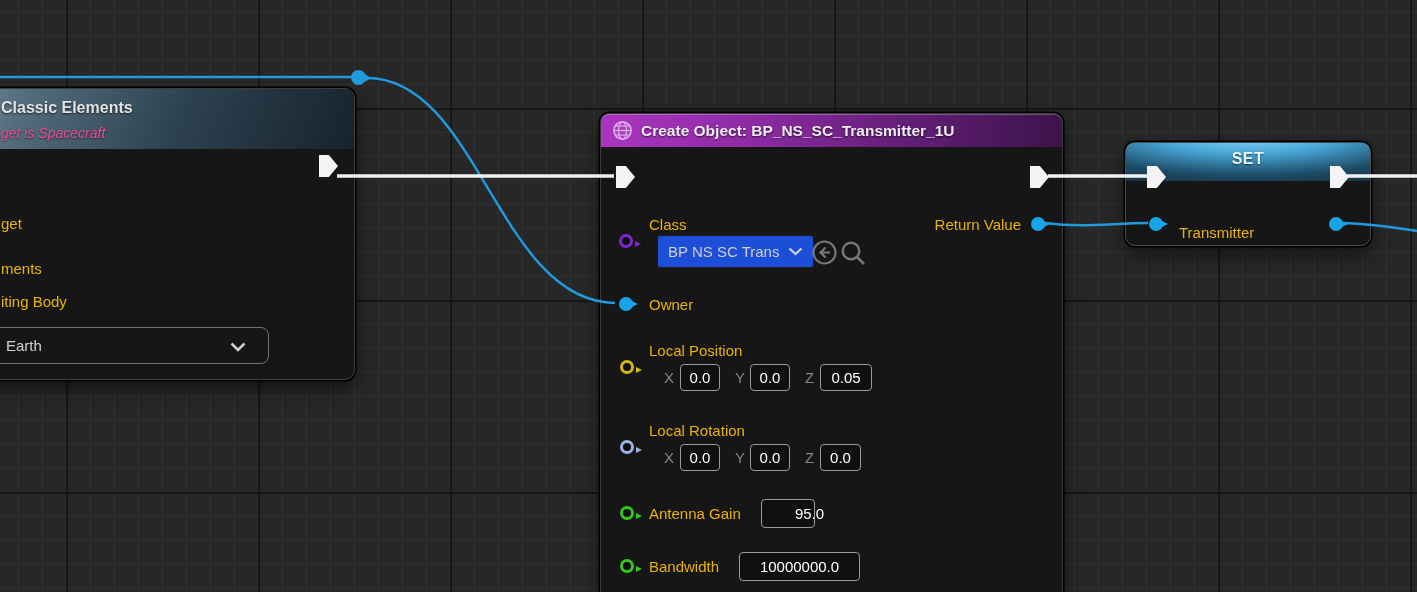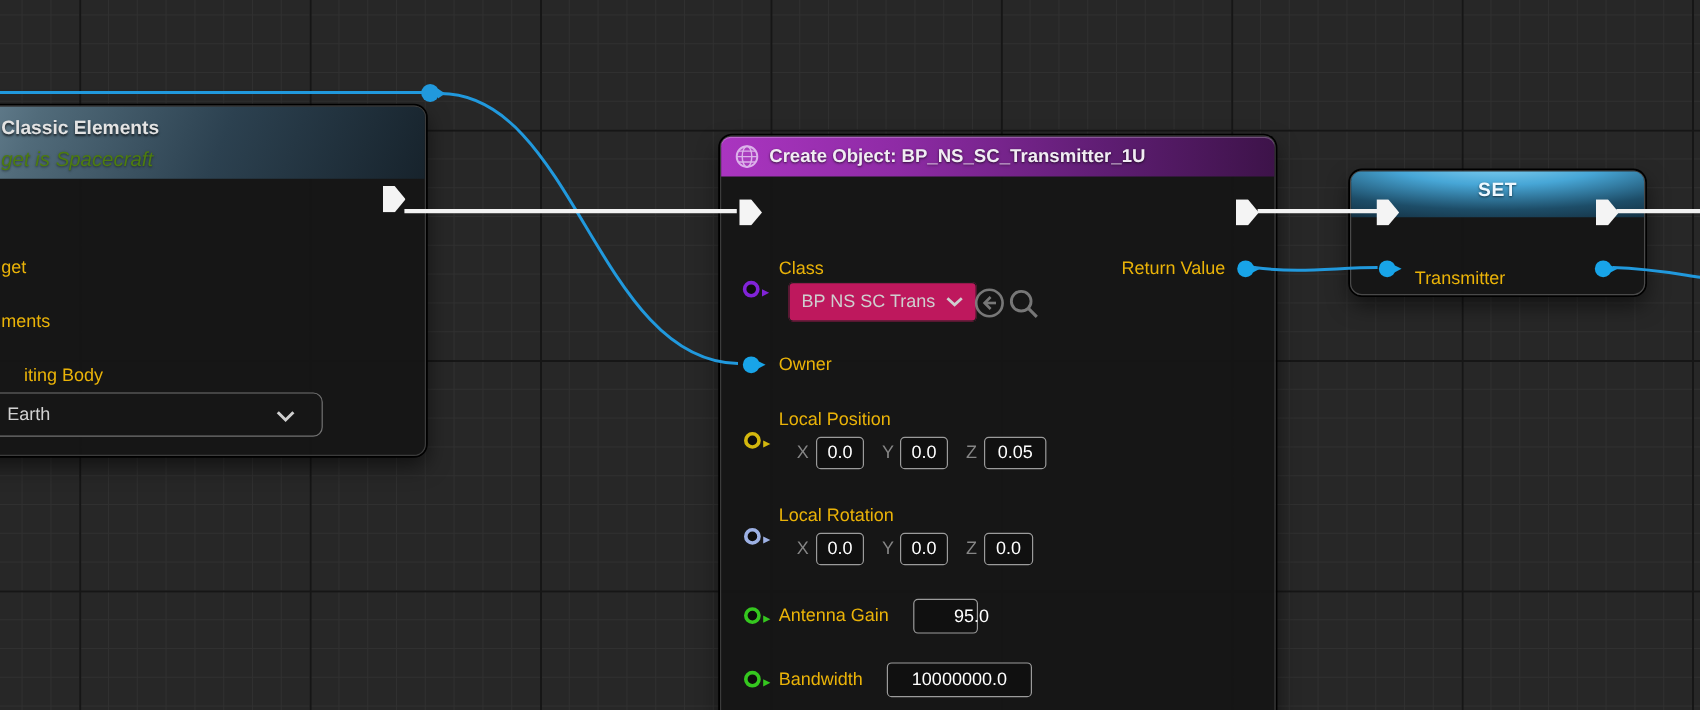--- a/index.html
+++ b/index.html
@@ -23,58 +23,58 @@
   }
   .node{
     position:absolute;background:#151515f2;border:1.5px solid #3c3c3c;
     border-radius:10px;box-shadow:0 0 0 1.5px #000, 0 8px 18px rgba(0,0,0,.55);
   }
   .node-header{position:absolute;left:0;top:0;right:0;border-radius:8px 8px 0 0;overflow:hidden;}
   .hdr-left{height:60px;background:linear-gradient(112deg,#829dae 0%,#516b7a 28%,#2c4150 62%,#17232c 100%);}
   .hdr-create{height:33px;background:linear-gradient(90deg,#aa35c0 0%,#8e2ba5 32%,#5e1d72 70%,#3d1349 100%);box-shadow:inset 0 1px 0 rgba(255,255,255,.25);}
   .hdr-set{height:38px;background:radial-gradient(120% 170% at 50% -25%,#8ed9f8 0%,#47a6d6 32%,#1d4d68 64%,#0f1d28 100%);}
   .ntitle{position:absolute;font-weight:bold;font-size:16px;color:#e3e3e3;white-space:nowrap;transform:translateY(-50%);text-shadow:0 1px 2px rgba(0,0,0,.7);}
-  .nsub{position:absolute;font-style:italic;font-size:17px;color:#4d7c0f;white-space:nowrap;transform:translateY(-50%);text-shadow:0 1px 2px rgba(0,0,0,.5);}
+  .nsub{position:absolute;font-style:italic;font-size:14px;color:#ec4899;white-space:nowrap;transform:translateY(-50%);text-shadow:0 1px 2px rgba(0,0,0,.5);}
   .lbl{position:absolute;font-size:15px;color:#eab308;white-space:nowrap;transform:translateY(-50%);}
   .axis{position:absolute;font-size:15px;color:#868686;transform:translateY(-50%);}
   .vbox{position:absolute;display:flex;align-items:center;justify-content:center;
     background:#101010;border:1.5px solid #9b9b9b;border-radius:4px;
     color:#ffffff;font-size:15px;white-space:nowrap;}
   .pin{position:absolute;width:14px;height:14px;border-radius:50%;}
   .pin::after{content:"";position:absolute;left:13px;top:3.5px;border-left:6px solid;border-top:3.5px solid transparent;border-bottom:3.5px solid transparent;}
   .pin.filled{background:var(--c);} .pin.filled::after{border-left-color:var(--c);}
   .pin.hollow{border:3.5px solid var(--c);background:#0d0d0d;} .pin.hollow::after{border-left-color:var(--c);}
   .execpin{position:absolute;width:19px;height:22px;background:#f4f4f4;
     clip-path:polygon(0 0,52% 0,100% 50%,52% 100%,0 100%);}
   .wires{position:absolute;left:0;top:0;pointer-events:none;}
   .wire-exec{stroke:var(--exec-wire);stroke-width:3.5;fill:none;}
   .wire-data{stroke:var(--data-wire);stroke-width:2.5;fill:none;}
   .combo-sm{position:absolute;display:flex;align-items:center;gap:9px;
-    background:#be185d;border-radius:4px;padding:0 11px;color:#cfcfcf;font-size:15px;white-space:nowrap;box-shadow:inset 0 0 0 1px #1c1c1c;}
+    background:#1d4ed8;border-radius:4px;padding:0 11px;color:#cfcfcf;font-size:15px;white-space:nowrap;box-shadow:inset 0 0 0 1px #1c1c1c;}
   .combo-lg{position:absolute;background:#161616;border:1.5px solid #727272;border-radius:8px;color:#d2d2d2;font-size:15px;display:flex;align-items:center;}
   .icon-btn{position:absolute;opacity:.85;}
   .reroute{position:absolute;width:15px;height:15px;border-radius:50%;background:var(--data-wire);}
   .reroute::after{content:"";position:absolute;left:14px;top:3.5px;border-left:6px solid var(--data-wire);border-top:4px solid transparent;border-bottom:4px solid transparent;}
   .settitle{position:absolute;left:0;right:0;text-align:center;font-weight:bold;font-size:16px;color:#eef8ff;transform:translateY(-50%);text-shadow:0 1px 2px rgba(0,0,0,.6);letter-spacing:.5px;}
 </style>
 </head>
 <body>
 
 <div class="canvas">
 
   <div class="node" style="left:-100px;top:88px;width:455px;height:292px;">
     <div class="node-header hdr-left"></div>
     <div class="ntitle" style="left:100px;top:19px;">Classic Elements</div>
     <div class="nsub" style="left:100px;top:44px;">get is Spacecraft</div>
 
     <div class="execpin" style="left:418px;top:66px;"></div>
 
     <div class="lbl" style="left:100px;top:134px;">get</div>
     <div class="lbl" style="left:100px;top:179px;">ments</div>
-    <div class="lbl" style="left:100px;top:224px;padding-left:19px;">iting Body</div>
+    <div class="lbl" style="left:100px;top:212px;">iting Body</div>
 
     <div class="combo-lg" style="left:60px;top:238px;width:308px;height:37px;">
       <span style="margin-left:44px;">Earth</span>
       <svg style="position:absolute;right:22px;top:14px;" width="16" height="10">
           <polyline points="1.5,1.5 8,8 14.5,1.5" stroke="#cfcfcf" stroke-width="2.5" fill="none"></polyline>
         </svg>
     </div>
   </div>
 
   <div class="node" style="left:600px;top:113px;width:463px;height:500px;">

